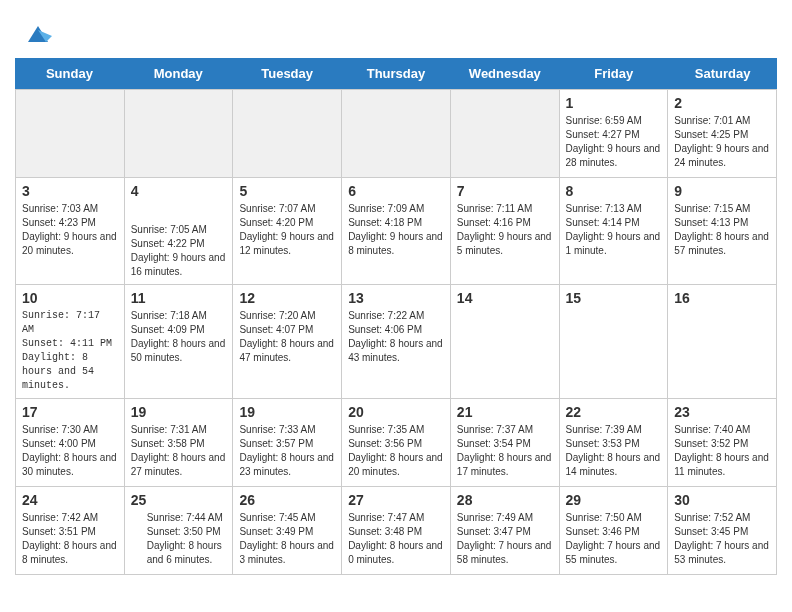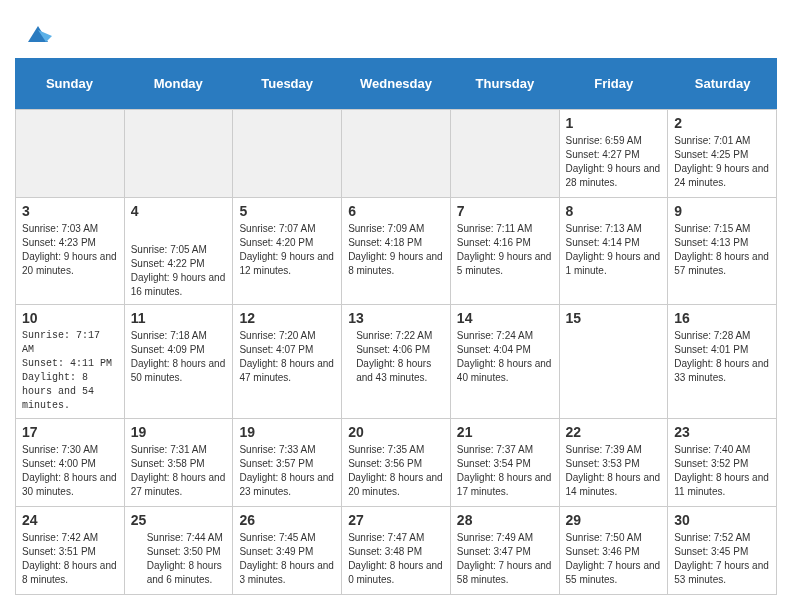--- a/index.html
+++ b/index.html
@@ -12,21 +12,21 @@
     .logo-text .blue { color: #2a7bc0; }
     .logo-icon { width: 28px; height: 28px; margin-left: 4px; }
     
     .title-section { margin-left: auto; text-align: right; }
     .month-title { font-size: 38px; color: #333; font-weight: normal; }
     .location { font-size: 16px; color: #555; margin-top: 2px; }
     
     .calendar { margin: 0 15px 15px 15px; }
     
     .cal-header { display: grid; grid-template-columns: repeat(7, 1fr); background: #2a7bc0; }
-    .cal-header-cell { color: #fff; text-align: center; padding: 18px 4px; font-size: 13px; font-weight: bold; }
+    .cal-header-cell { color: #fff; text-align: center; padding: 8px 4px; font-size: 13px; font-weight: bold; }
     
     .cal-body { display: grid; grid-template-columns: repeat(7, 1fr); border-left: 1px solid #ccc; border-top: 1px solid #ccc; }
     
     .cal-cell { border-right: 1px solid #ccc; border-bottom: 1px solid #ccc; padding: 5px 6px; min-height: 88px; vertical-align: top; background: #fff; }
     .cal-cell.empty { background: #f9f9f9; }
     .cal-cell.shaded { background: #f0f0f0; }
     
     .day-num { font-size: 14px; font-weight: bold; color: #333; margin-bottom: 3px; }
     .day-info { font-size: 10px; color: #333; line-height: 1.4; }
   </style>
@@ -50,22 +50,22 @@
     <div class="month-title"></div>
     <div class="location"></div>
   </div>
 </div>
 
 <div class="calendar">
   <div class="cal-header" id="cal-header">
       <div class="cal-header-cell">Sunday</div>
       <div class="cal-header-cell">Monday</div>
       <div class="cal-header-cell">Tuesday</div>
+      <div class="cal-header-cell">Thursday</div>
       <div class="cal-header-cell">Wednesday</div>
-      <div class="cal-header-cell">Thursday</div>
       <div class="cal-header-cell">Friday</div>
       <div class="cal-header-cell">Saturday</div>
     </div>
   <div class="cal-body" id="cal-body">
       <div class="cal-cell empty shaded"></div>
       <div class="cal-cell empty shaded"></div>
       <div class="cal-cell empty shaded"></div>
       <div class="cal-cell empty shaded"></div>
       <div class="cal-cell empty shaded"></div>
       <div class="cal-cell">
@@ -135,38 +135,32 @@
 Daylight: 8 hours and 50 minutes.</div>
       </div>
       <div class="cal-cell">
         <div class="day-num">12</div>
         <div class="day-info" style="white-space: pre-line;">Sunrise: 7:20 AM
 Sunset: 4:07 PM
 Daylight: 8 hours and 47 minutes.</div>
       </div>
       <div class="cal-cell">
         <div class="day-num">13</div>
-        <div class="day-info" style="white-space: pre-line; margin-left: 8px;">Sunrise: 7:22 AM
+        <div class="day-info" style="white-space: pre-line;">Sunrise: 7:22 AM
 Sunset: 4:06 PM
 Daylight: 8 hours and 43 minutes.</div>
       </div>
       <div class="cal-cell">
         <div class="day-num">14</div>
-        <div class="day-info" style="white-space: pre-line;">Sunrise: 7:24 AM
-Sunset: 4:04 PM
-Daylight: 8 hours and 40 minutes.</div>
       </div>
       <div class="cal-cell">
         <div class="day-num">15</div>
       </div>
       <div class="cal-cell">
         <div class="day-num">16</div>
-        <div class="day-info" style="white-space: pre-line;">Sunrise: 7:28 AM
-Sunset: 4:01 PM
-Daylight: 8 hours and 33 minutes.</div>
       </div>
       <div class="cal-cell">
         <div class="day-num">17</div>
         <div class="day-info" style="white-space: pre-line;">Sunrise: 7:30 AM
 Sunset: 4:00 PM
 Daylight: 8 hours and 30 minutes.</div>
       </div>
       <div class="cal-cell">
         <div class="day-num">19</div>
         <div class="day-info" style="white-space: pre-line;">Sunrise: 7:31 AM

